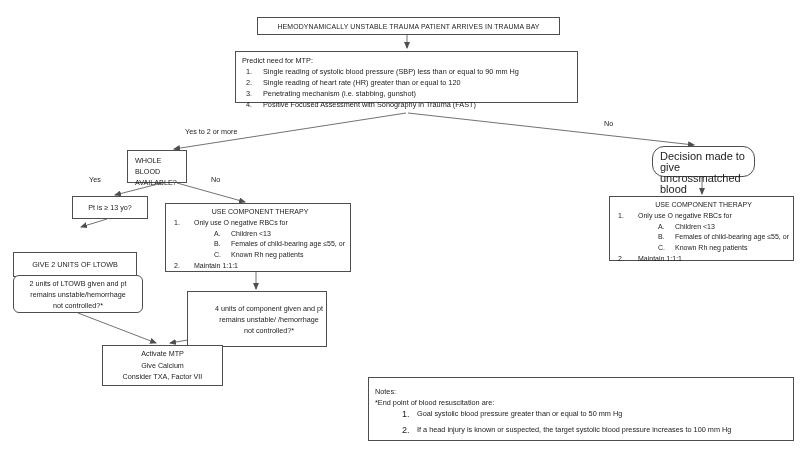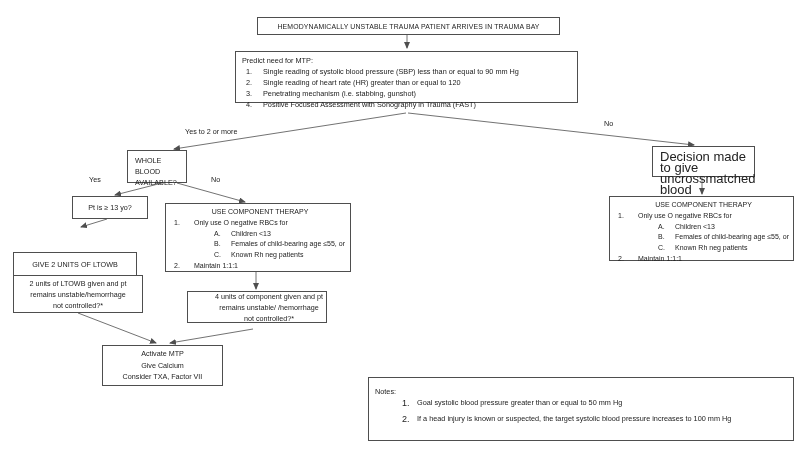--- a/index.html
+++ b/index.html
@@ -21,35 +21,35 @@
   .predict-box{left:235px;top:51px;width:343px;height:52px;padding:3px 5px 2px 6px;font-size:7.3px;line-height:11px;}
   .predict-box .row{display:flex;margin-left:4px;white-space:nowrap;}
   .predict-box .num{width:17px;flex:0 0 17px;}
   
   .wb-box{left:127px;top:150px;width:60px;height:33px;padding:4px 0 0 7px;font-size:7.2px;line-height:11px;}
   
   .pt-box{left:72px;top:196px;width:76px;height:23px;font-size:7.2px;}
   
   .give-box{left:13px;top:228px;width:124px;height:25px;font-size:7.2px;margin-top:24px;}
   
-  .ltowb-outcome-box{left:13px;top:275px;width:130px;height:38px;font-size:7.2px;line-height:11px;}
-  .comp-outcome-box{left:187px;top:291px;width:140px;height:32px;font-size:7.2px;line-height:11px;padding-left:24px;}
+  .ltowb-outcome-box{left:13px;top:275px;width:130px;height:38px;font-size:7.2px;line-height:11px;border-radius:6px;}
+  .comp-outcome-box{left:187px;top:291px;width:140px;height:56px;font-size:7.2px;line-height:11px;padding-left:24px;}
   
   .comp-box{padding:3px 4px 2px 8px;font-size:7px;line-height:10.8px;}
   .comp-left{left:165px;top:203px;width:186px;height:69px;}
   .comp-right{left:609px;top:196px;width:185px;height:65px;}
   .comp-box .title{text-align:center;}
   .comp-box .row{display:flex;white-space:nowrap;}
   .comp-box .num{width:20px;flex:0 0 20px;}
   .comp-box .sub{margin-left:40px;}
   .comp-box .letter{width:17px;flex:0 0 17px;}
   
   .activate-box{left:102px;top:345px;width:121px;height:41px;font-size:7.2px;line-height:11.5px;}
   
-  .decision-box{left:652px;top:146px;width:103px;height:31px;padding:4px 5px 0 7px;font-size:13px;line-height:11px;}
+  .decision-box{left:652px;top:146px;width:103px;height:31px;padding:4px 5px 0 7px;font-size:11px;line-height:11px;border-radius:12px;}
   
   .notes-box{left:368px;top:377px;width:426px;height:64px;padding:8px 6px;font-size:7.3px;line-height:11px;}
   .notes-box .row{display:flex;margin-left:27px;line-height:12px;white-space:nowrap;}
   .notes-box .num{width:15px;flex:0 0 15px;font-size:9px;}
   .notes-box .row.second{margin-top:4px;}
 </style>
 </head>
 <body>
 
 <div class="canvas">
@@ -183,20 +183,21 @@
       <span>Known Rh neg patients</span>
     </div>
     <div class="row">
       <span class="num">2.</span>
       <span>Maintain 1:1:1</span>
     </div>
   </div>
 
   <div class="box notes-box">
     <div>Notes:</div>
+    <div>*End point of blood resuscitation are:</div>
     <div class="row">
       <span class="num">1.</span>
       <span>Goal systolic blood pressure greater than or equal to 50 mm Hg</span>
     </div>
     <div class="row second">
       <span class="num">2.</span>
       <span>If a head injury is known or suspected, the target systolic blood pressure increases to 100 mm Hg</span>
     </div>
   </div>
 

